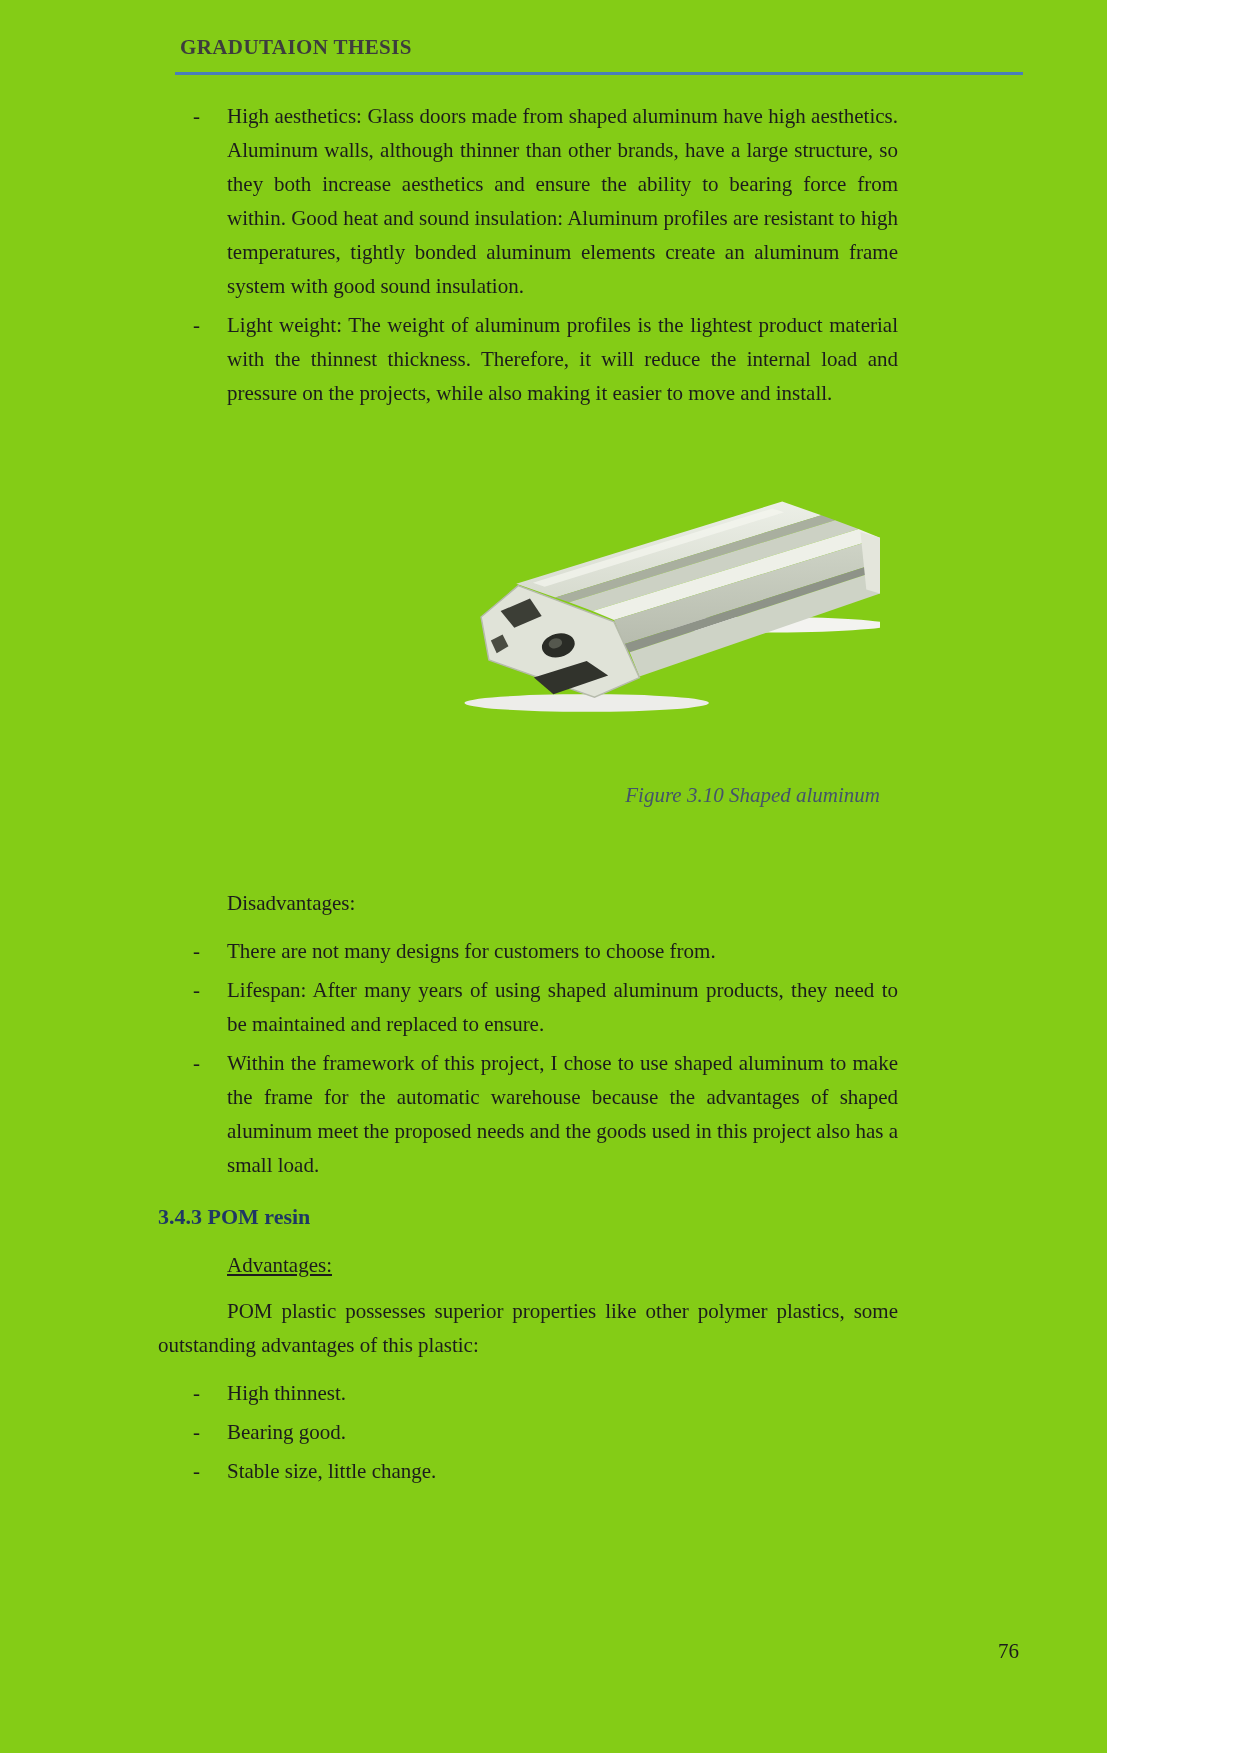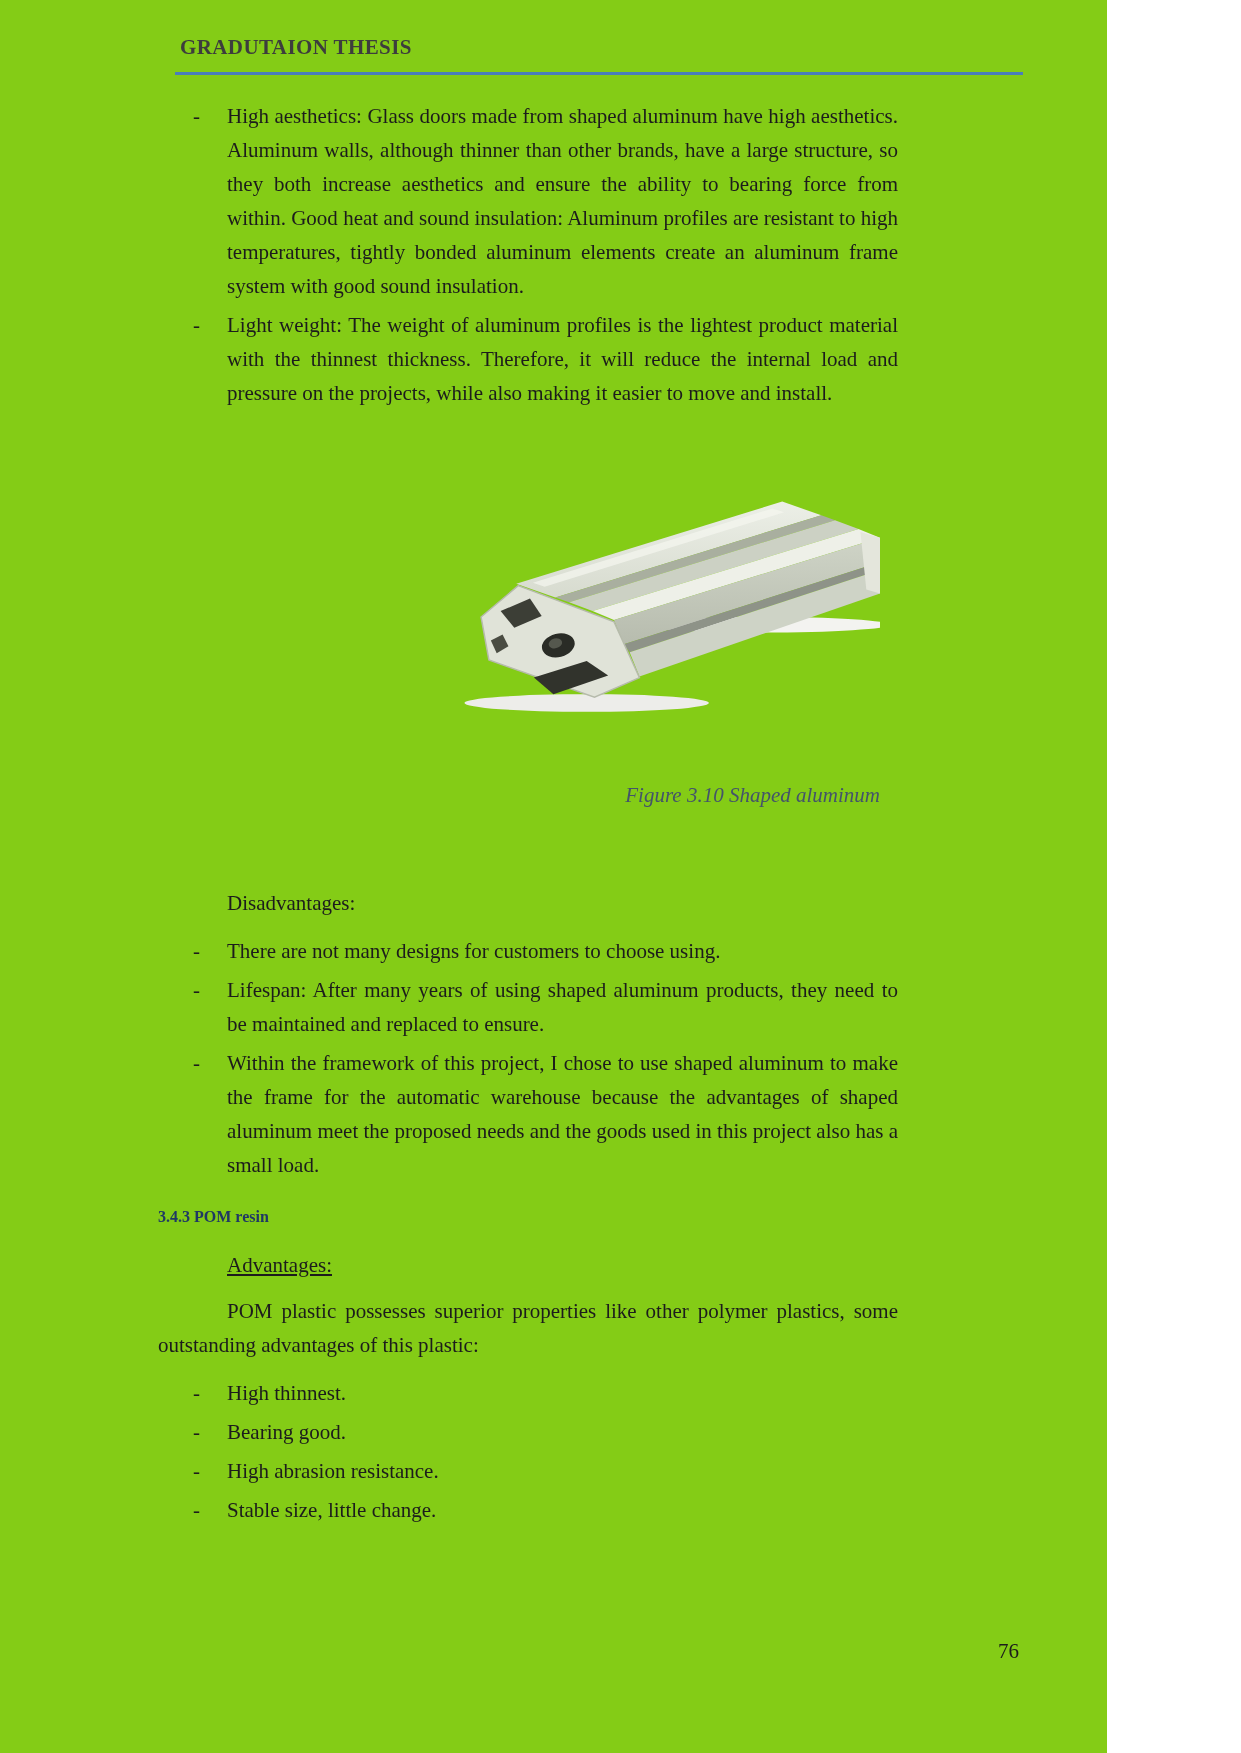--- a/index.html
+++ b/index.html
@@ -59,21 +59,21 @@
     margin-left:282px;
     text-align:right;
     font-style:italic;
     color:var(--caption-text);
   }
   .label-indent{padding-left:69px;}
   .disadv-label{margin-top:74px;}
   .disadv-list{margin-top:14px;}
   h2.section-heading{
     margin-top:18px;
-    font-size:16px;line-height:34px;
+    font-size:22px;line-height:34px;
     font-weight:bold;
     color:var(--heading-navy);
   }
   .adv-label{margin-top:14px;text-decoration:underline;}
   .pom-intro{
     margin-top:12px;
     text-indent:69px;
   }
   .pom-list{margin-top:14px;}
   .page-number{
@@ -136,35 +136,34 @@
 
           <polygon points="95,117 340,41 352,45 107,121" fill="#f5f7f0" opacity="0.7"></polygon>
         </svg>
       </div>
       <figcaption>Figure 3.10 Shaped aluminum</figcaption>
     </figure>
 
     <p class="label-indent disadv-label">Disadvantages:</p>
 
     <ul class="blist disadv-list">
-      <li>There are not many designs for customers to choose using.</li>
+      <li>There are not many designs for customers to choose from.</li>
       <li class="just">Lifespan: After many years of using shaped aluminum products, they need to be maintained and replaced to ensure.</li>
       <li class="just">Within the framework of this project, I chose to use shaped aluminum to make the frame for the automatic warehouse because the advantages of shaped aluminum meet the proposed needs and the goods used in this project also has a small load.</li>
     </ul>
 
     <h2 class="section-heading">3.4.3 POM resin</h2>
 
     <p class="label-indent adv-label">Advantages:</p>
 
     <p class="pom-intro just">POM plastic possesses superior properties like other polymer plastics, some outstanding advantages of this plastic:</p>
 
     <ul class="blist pom-list">
       <li>High thinnest.</li>
       <li>Bearing good.</li>
-      <li>High abrasion resistance.</li>
       <li>Stable size, little change.</li>
     </ul>
 
   </div>
 
   <div class="page-number">76</div>
 
 </div>
 
 </body></html>

